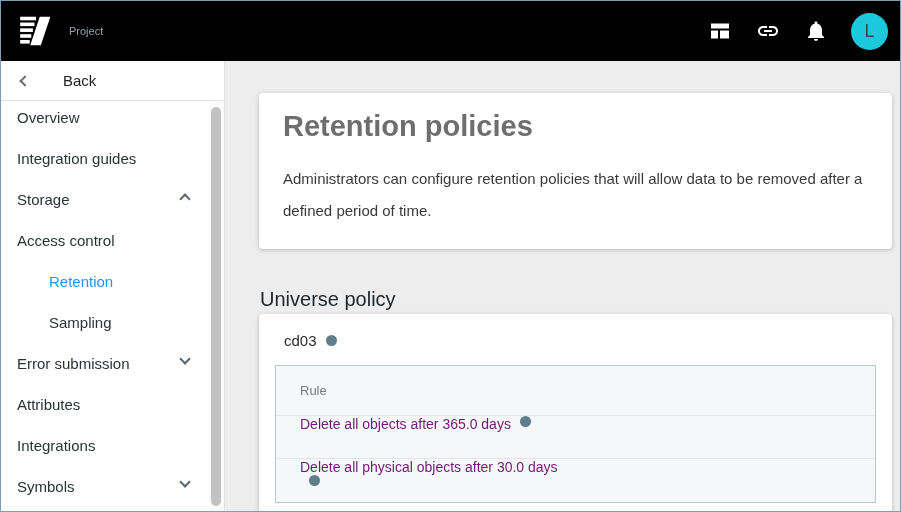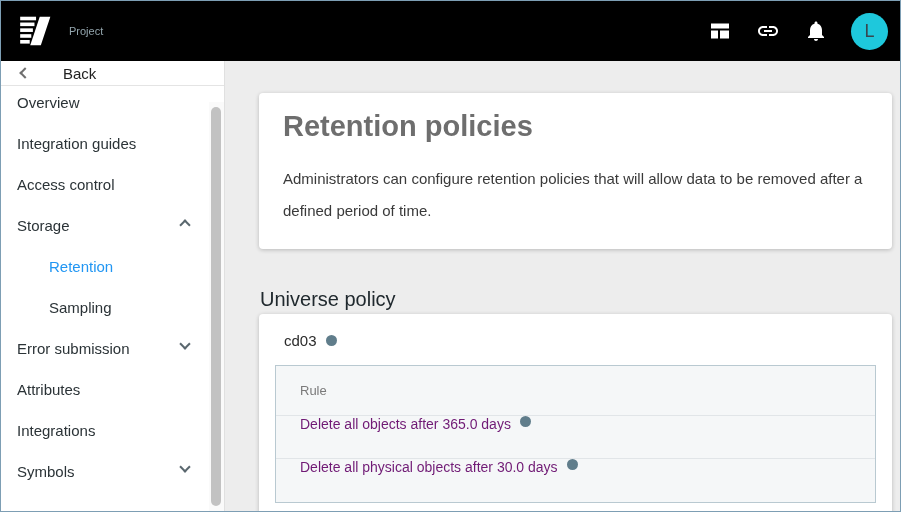--- a/index.html
+++ b/index.html
@@ -17,21 +17,21 @@
   .topbar-spacer { flex:1; }
   .top-icon { width:24px; height:24px; margin-left:24px; cursor:pointer; }
   .top-icon svg { width:24px; height:24px; fill:#ffffff; }
   .avatar { width:37px; height:37px; border-radius:50%; background:#1ec8dc; color:#37474F; display:flex; align-items:center; justify-content:center; font-size:18px; margin-left:23px; cursor:pointer; }
 
   
   .body { flex:1; display:flex; min-height:0; }
 
   
   .sidebar { width:224px; flex:0 0 224px; background:#ffffff; border-right:1px solid #e0e0e0; position:relative; }
-  .back-row { height:25px; display:flex; align-items:center; padding-left:20px; border-bottom:1px solid #e4e4e4; cursor:pointer; }
+  .back-row { height:40px; display:flex; align-items:center; padding-left:20px; border-bottom:1px solid #e4e4e4; cursor:pointer; }
   .chev { width:8px; height:8px; border-right:2px solid #5a676e; border-bottom:2px solid #5a676e; display:inline-block; }
   .chev.left { transform:rotate(135deg); border-color:#6f6f6f; }
   .chev.up { transform:rotate(-135deg); margin-top:4px; }
   .chev.down { transform:rotate(45deg); margin-bottom:4px; }
   .back-label { font-size:15px; color:#212121; margin-left:34px; }
   .nav { width:208px; padding-top:8px; }
   .nav-item { height:41px; display:flex; align-items:flex-start; padding:0 20px 0 16px; font-size:15px; color:#2b3337; cursor:pointer; }
   .nav-item.indent { padding-left:48px; }
   .nav-item.active { color:#2196F3; }
   .nav-item .spacer { flex:1; }
@@ -44,21 +44,21 @@
   .intro-card { padding:16px 24px 22px 24px; }
   .intro-title { font-size:29px; font-weight:700; color:#6e6e6e; line-height:34px; margin-bottom:20px; }
   .intro-desc { font-size:15px; color:#3a3a3a; line-height:32px; max-width:588px; }
   .section-heading { font-size:20px; font-weight:400; color:#20292e; line-height:24px; margin:38px 0 3px 1px; }
   .policy-card { padding:18px 16px 20px 16px; }
   .policy-name { font-size:15px; color:#2b2b2b; padding-left:9px; display:flex; align-items:center; }
   .dot { width:11px; height:11px; border-radius:50%; background:#607D8B; display:inline-block; margin-left:9px; flex:0 0 auto; }
   .rule-table { margin-top:16px; border:1px solid #b9c9d1; background:#f5f7f8; }
   .rt-header { height:50px; display:flex; align-items:center; padding-left:24px; font-size:13px; color:#7a7a7a; border-bottom:1px solid #e1e5e8; }
   .rt-row { height:43px; display:flex; align-items:flex-start; padding-left:24px; font-size:14px; color:#701a75; border-bottom:1px solid #e1e5e8; }
-  .rt-row:last-child { border-bottom:none; }
+  .rt-row:last-child { border-bottom:none;flex-direction:column; }
 </style>
 </head>
 <body>
 
 <div class="window">
 
   <div class="topbar">
     <svg class="logo" viewBox="0 0 34 34">
       <g fill="#ffffff">
         <rect x="3" y="3.5" width="15" height="3.4"></rect>
@@ -103,26 +103,26 @@
         <span class="back-label">Back</span>
       </div>
       <div class="nav">
           <div class="nav-item">
             <span>Overview</span>
           </div>
           <div class="nav-item">
             <span>Integration guides</span>
           </div>
           <div class="nav-item">
-            <span>Access control</span>
-          </div>
-          <div class="nav-item">
             <span>Storage</span>
             <span class="spacer"></span>
             <span class="chev up"></span>
+          </div>
+          <div class="nav-item">
+            <span>Access control</span>
           </div>
           <div class="nav-item indent active">
             <span>Retention</span>
           </div>
           <div class="nav-item indent">
             <span>Sampling</span>
           </div>
           <div class="nav-item">
             <span>Error submission</span>
             <span class="spacer"></span>

